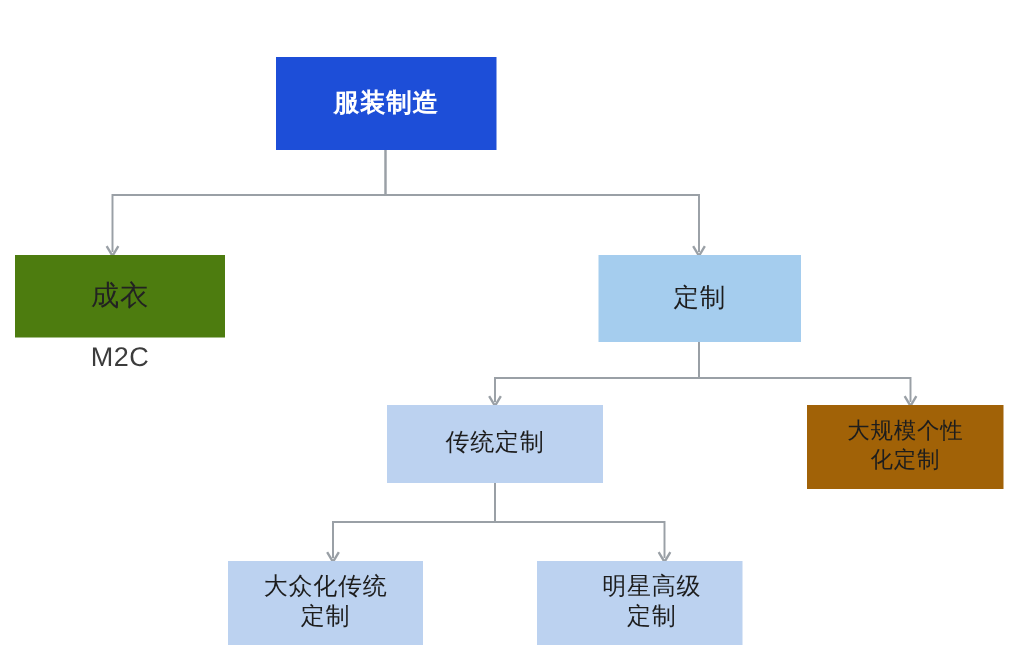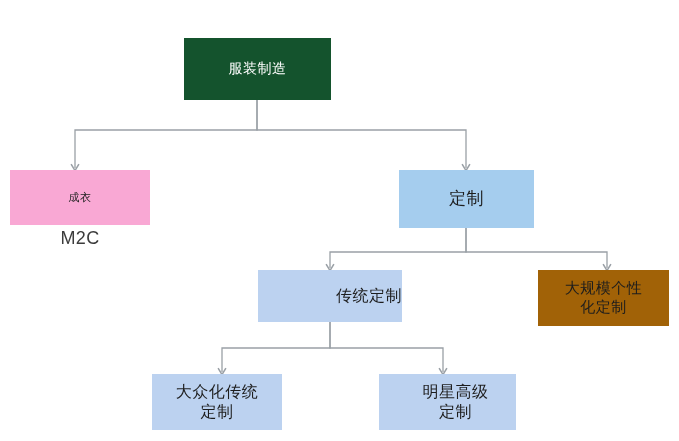--- a/index.html
+++ b/index.html
@@ -38,28 +38,29 @@
     white-space: pre-line;
   }
   .caption {
     position: absolute;
     text-align: center;
     color: #3c3c3c;
     font-size: 18px;
     letter-spacing: 0.3px;
   }
   .n-root {
-    background: #14532d;
+    background: #1d4ed8;
     color: #ffffff;
-    font-size: 14px;
+    font-size: 17px;
+    font-weight: bold;
   }
   .n-gray {
-    background: #f9a8d4;
+    background: #4d7c0f;
     color: #222222;
-    font-size: 11px;
+    font-size: 19px;
   }
   .n-blue-mid {
     background: #a5cdee;
     color: #1d1d1d;
     font-size: 17px;
   }
   .n-blue-light {
     background: #bcd2f0;
     color: #1d1d1d;
     font-size: 16px;
@@ -98,32 +99,32 @@
 
   <div class="node n-gray" style="left:10px; top:170px; width:140px; height:55px;">
     <span class="node-text">成衣</span>
   </div>
   <div class="caption" style="left:10px; top:228px; width:140px;">M2C</div>
 
   <div class="node n-blue-mid" style="left:399px; top:170px; width:135px; height:58px;">
     <span class="node-text">定制</span>
   </div>
 
-  <div class="node n-blue-light" style="left:258px; top:270px; width:144px; height:52px;justify-content:flex-end;">
+  <div class="node n-blue-light" style="left:258px; top:270px; width:144px; height:52px;">
     <span class="node-text">传统定制</span>
   </div>
 
   <div class="node n-orange" style="left:538px; top:270px; width:131px; height:56px;">
     <span class="node-text">大规模个性
 化定制</span>
   </div>
 
   <div class="node n-blue-light" style="left:152px; top:374px; width:130px; height:56px;">
     <span class="node-text">大众化传统
 定制</span>
   </div>
 
-  <div class="node n-blue-light" style="left:379px; top:374px; width:137px; height:56px;padding-left:16px;">
+  <div class="node n-blue-light" style="left:358px; top:374px; width:137px; height:56px;padding-left:16px;">
     <span class="node-text">明星高级
 定制</span>
   </div>
 
 </div>
 
 </body></html>

